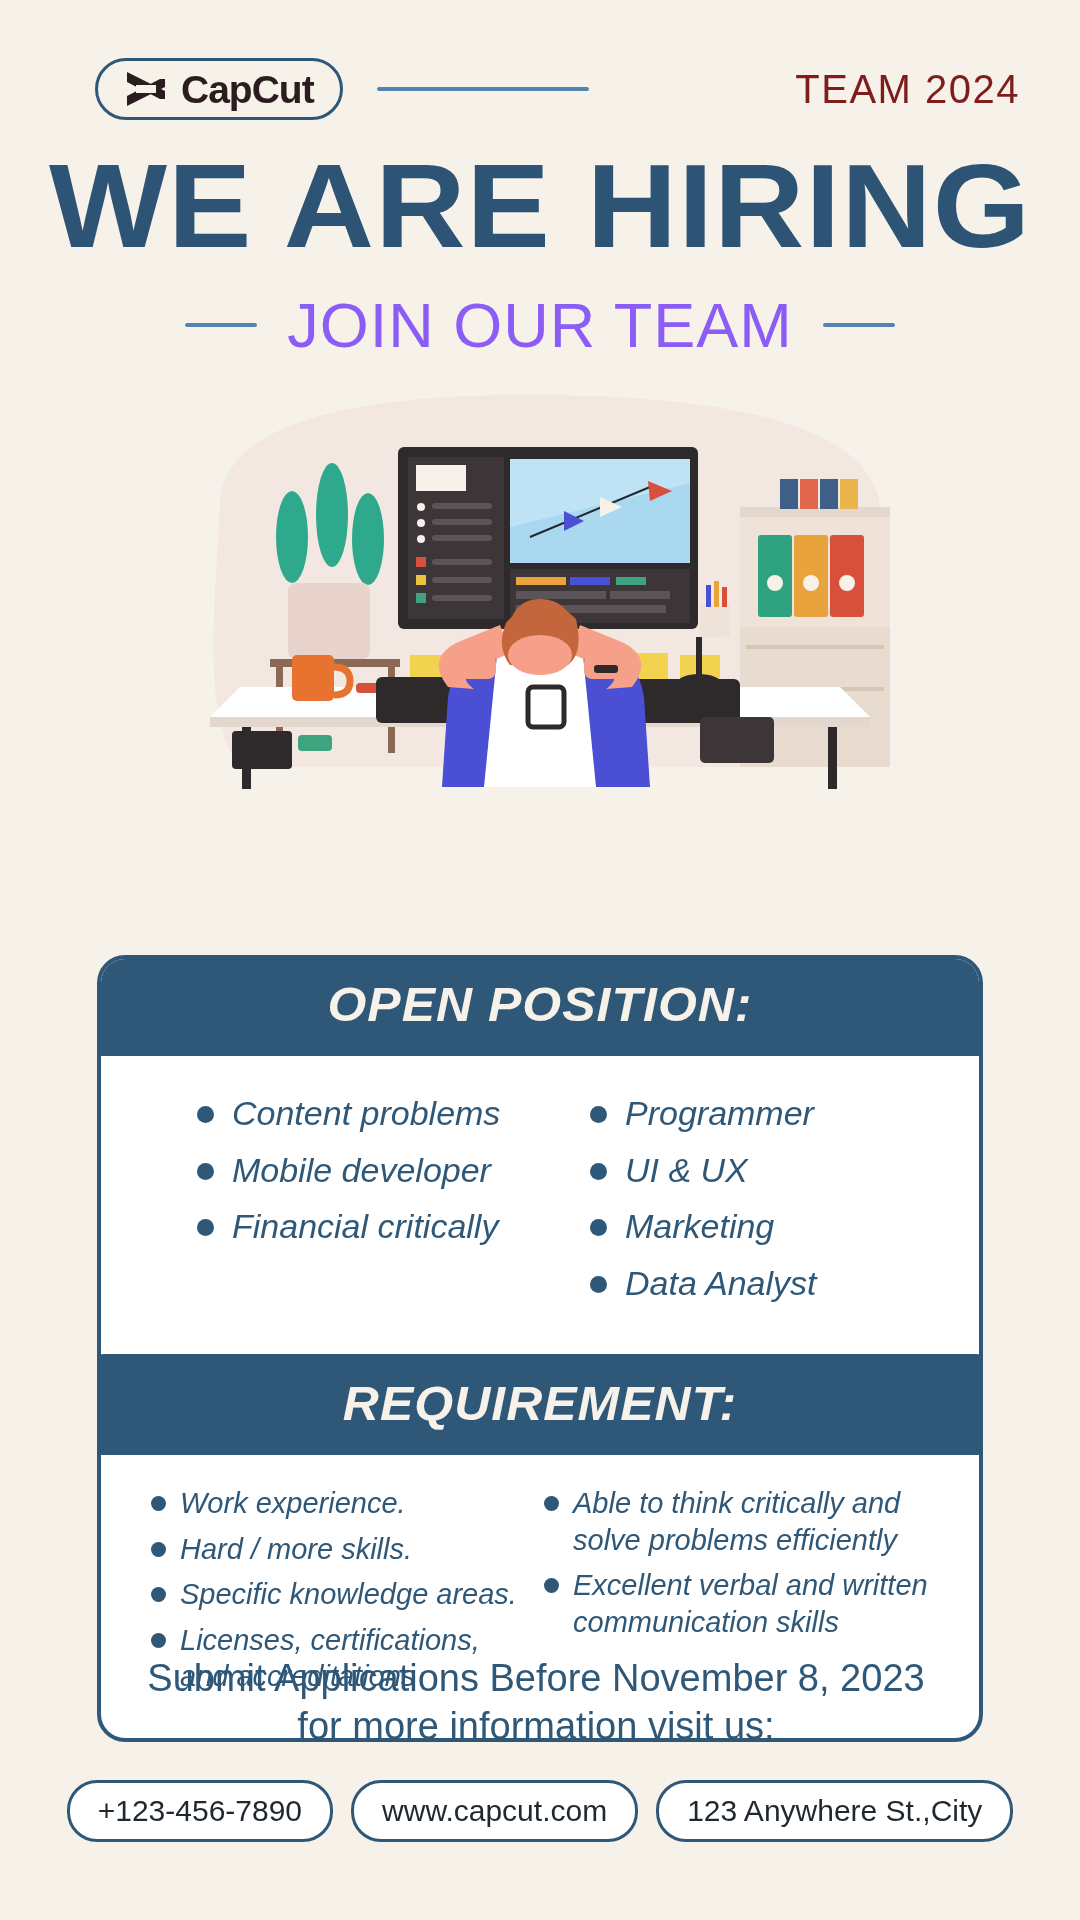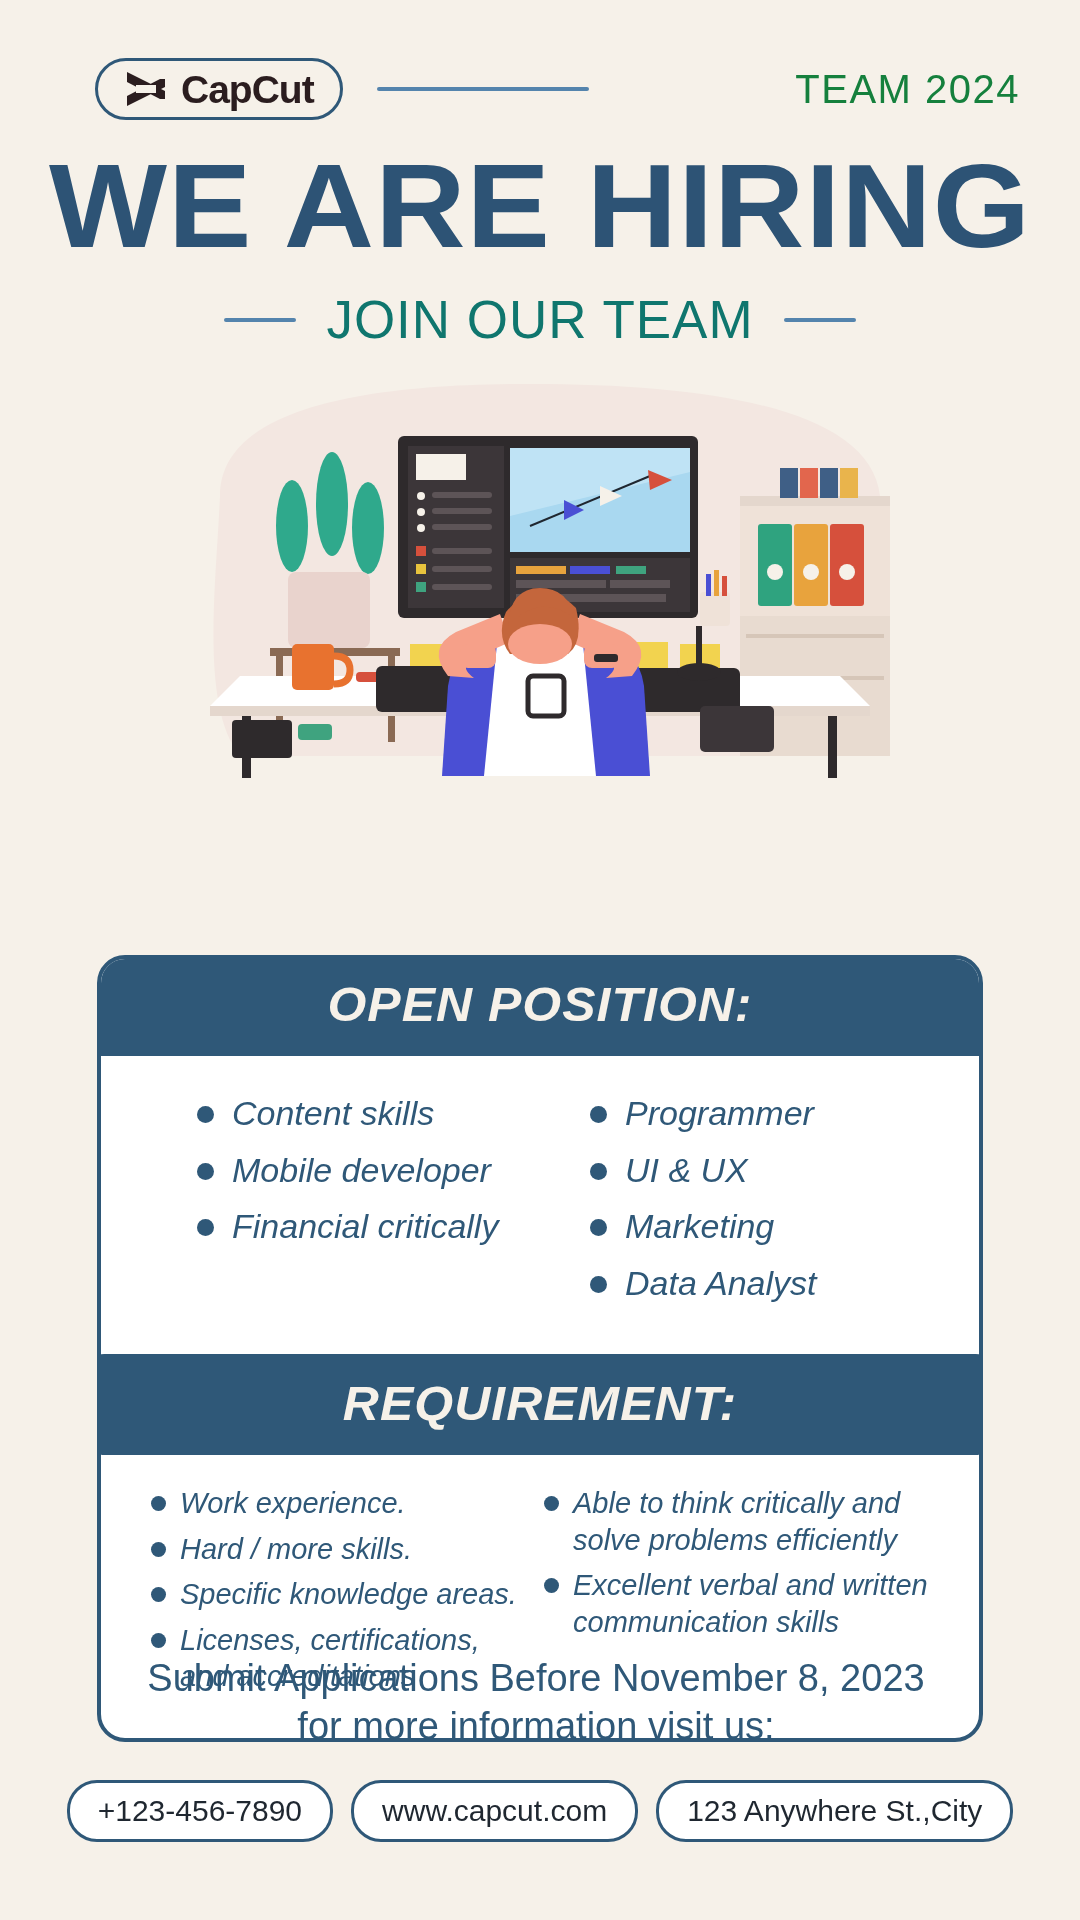--- a/index.html
+++ b/index.html
@@ -29,40 +29,40 @@
   .logo-text{
     font-size:39px;font-weight:bold;color:#2b1d1f;
     letter-spacing:-1px;line-height:1;
   }
   .header-rule{
     height:4px;background:#5484ad;border-radius:2px;
     width:212px;margin:0 34px;
   }
   .header-team{
     margin-left:auto;
-    font-size:40px;color:#15803d;letter-spacing:1.5px;font-weight:400;
+    font-size:40px;color:#7f1d1d;letter-spacing:1.5px;font-weight:400;
   }
 
   
   .title{
     text-align:center;
     font-size:118px;line-height:.96;
     font-weight:bold;color:#2d5375;
     letter-spacing:1px;
     margin:30px 0 0 0;
     transform:scaleX(1.06);
     font-stretch:condensed;
   }
   .subtitle-row{
     display:flex;align-items:center;justify-content:center;
     gap:30px;margin-top:26px;
   }
   .sub-dash{height:4px;width:72px;background:#5484ad;border-radius:2px;}
   .subtitle{
-    font-size:53px;color:#0f766e;letter-spacing:1px;font-weight:400;
+    font-size:63px;color:#8b5cf6;letter-spacing:1px;font-weight:400;
   }
 
   
   .illo-wrap{
     margin-top:26px;height:430px;position:relative;
   }
   .illo-wrap svg{display:block;margin:0 auto;}
 
   
   .card{
@@ -256,21 +256,21 @@
   </div>
 
   <div class="card">
 
     <div class="band first">OPEN POSITION:</div>
 
     <div class="cols">
       <div class="col left">
         <div class="li">
           <span class="dot"></span>
-          <span class="li-text">Content skills</span>
+          <span class="li-text">Content problems</span>
         </div>
         <div class="li">
           <span class="dot"></span>
           <span class="li-text">Mobile developer</span>
         </div>
         <div class="li">
           <span class="dot"></span>
           <span class="li-text">Financial critically</span>
         </div>
       </div>

